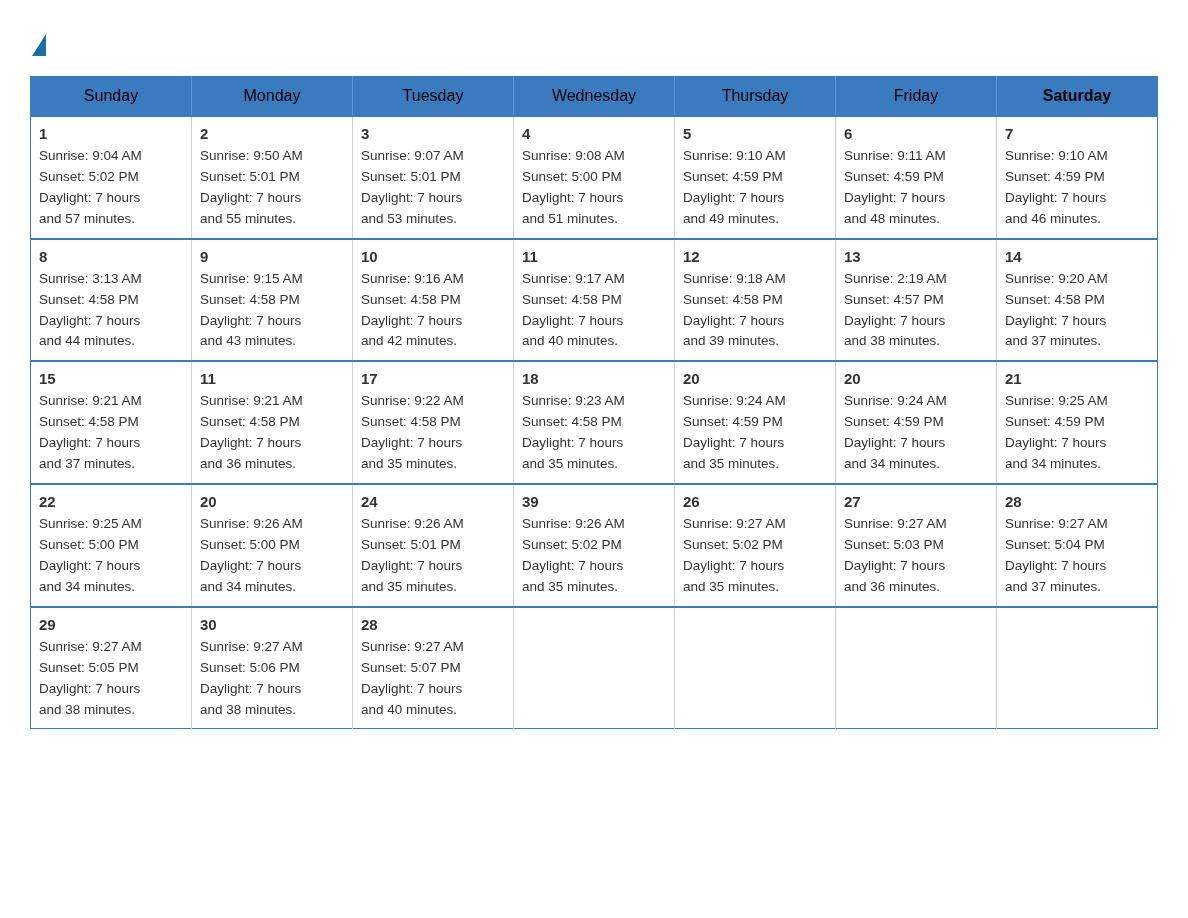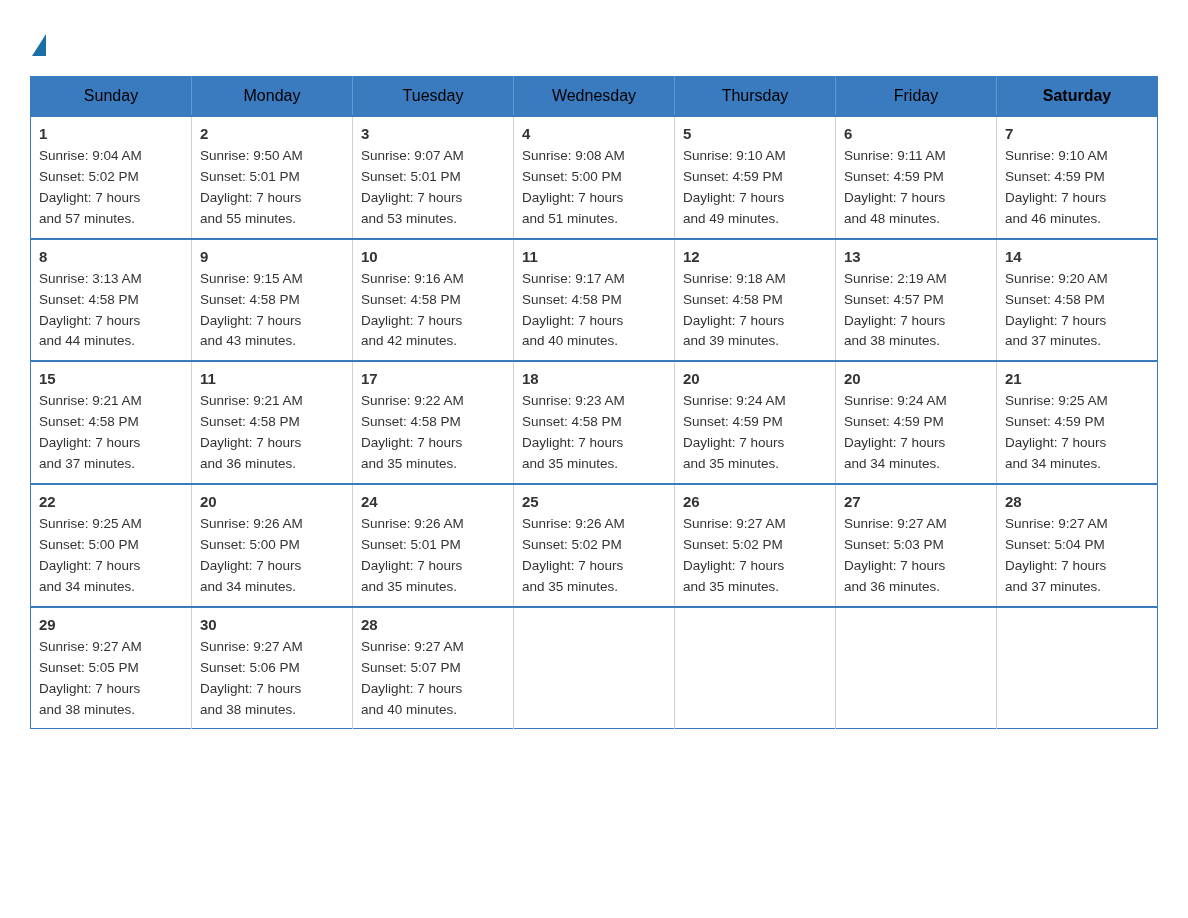--- a/index.html
+++ b/index.html
@@ -356,21 +356,21 @@
         <td>
         <span class="day-num">24</span>
         <div class="day-info">
           <span>Sunrise: 9:26 AM</span><br>
           <span>Sunset: 5:01 PM</span><br>
           <span>Daylight: 7 hours</span><br>
           <span>and 35 minutes.</span>
         </div>
       </td>
         <td>
-        <span class="day-num">25</span>
+        <span class="day-num">39</span>
         <div class="day-info">
           <span>Sunrise: 9:26 AM</span><br>
           <span>Sunset: 5:02 PM</span><br>
           <span>Daylight: 7 hours</span><br>
           <span>and 35 minutes.</span>
         </div>
       </td>
         <td>
         <span class="day-num">26</span>
         <div class="day-info">

